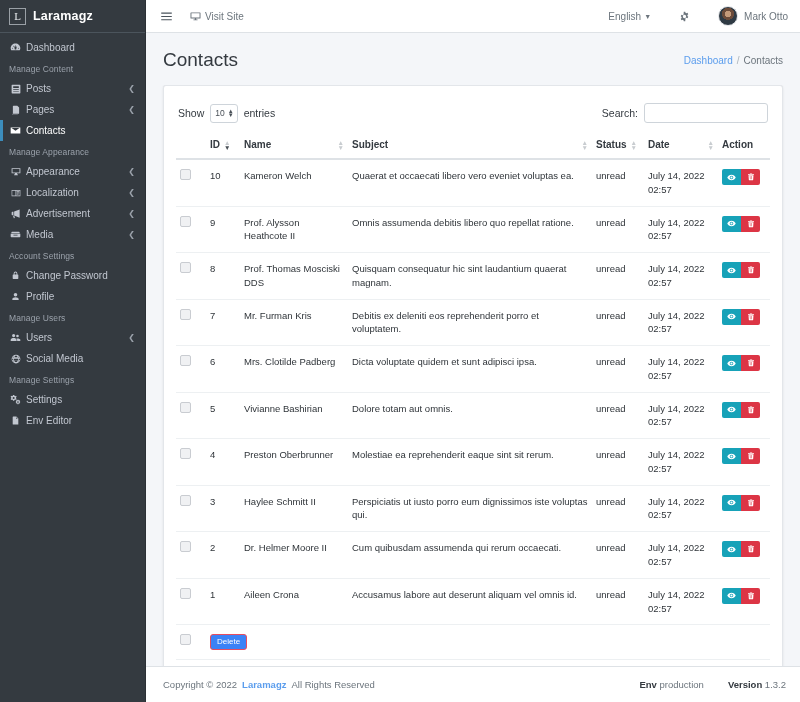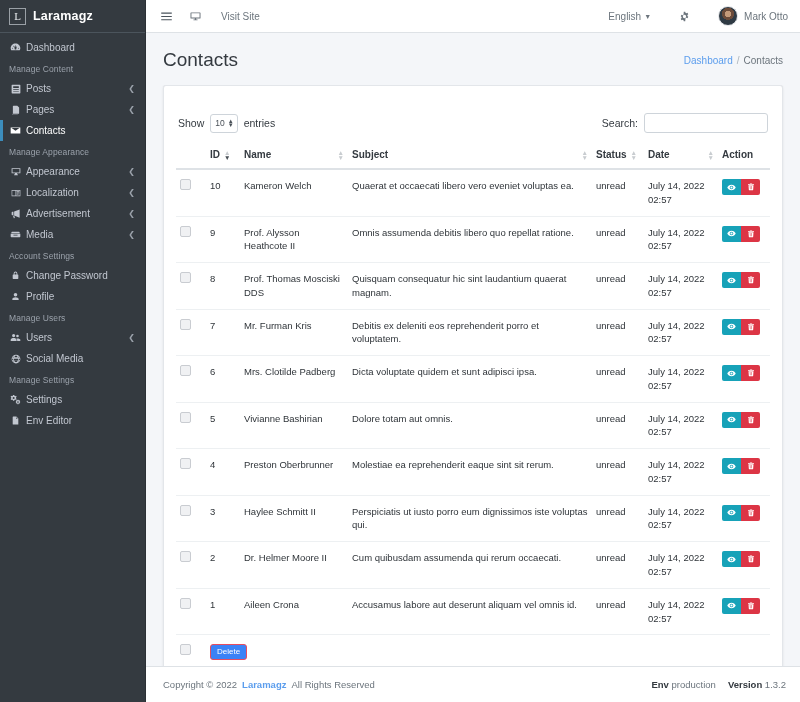--- a/index.html
+++ b/index.html
@@ -81,21 +81,21 @@
   }
   .topbar {
     height: 33px; min-height: 33px;
     background: #ffffff;
     border-bottom: 1px solid #dee2e6;
     display: flex; align-items: center;
     padding: 0 12px 0 14px;
   }
   .hamburger { color: #4b545c; cursor: pointer; display: flex; align-items: center; }
   .visit-site {
-    display: flex; align-items: center; gap: 20px;
+    display: flex; align-items: center; gap: 4px;
     margin-left: 17px;
     font-size: 10px; color: #6c757d; cursor: pointer;
   }
   .topbar-right {
     margin-left: auto;
     display: flex; align-items: center; gap: 28px;
   }
   .lang {
     font-size: 10px; color: #6c757d; display: flex; align-items: center; gap: 3px;
     cursor: pointer;
@@ -121,21 +121,21 @@
   }
   .breadcrumb a { color: #5b9ded; text-decoration: none; cursor: pointer; }
   .bc-sep { color: #adb5bd; }
 
   .content { padding: 0 17px 0 17px; flex: 1; overflow: hidden; }
   .card {
     background: #fff;
     border: 1px solid #e3e6ea;
     border-radius: 3px;
     box-shadow: 0 0 1px rgba(0,0,0,.08), 0 1px 3px rgba(0,0,0,.06);
-    padding: 24px 12px 10px 12px;
+    padding: 14px 12px 10px 12px;
   }
 
   .table-controls {
     display: flex; align-items: center; padding: 3px 2px 10px 2px;
   }
   .show-entries { display:flex; align-items:center; gap:6px; font-size:10.5px; color:#343a40; }
   .sel-box {
     border: 1px solid #ced4da; border-radius: 3px;
     height: 19px; min-width: 26px;
     display: inline-flex; align-items: center; justify-content: space-between;
@@ -207,21 +207,21 @@
   .footer {
     margin-top: auto;
     height: 36px; min-height: 36px;
     background: #ffffff;
     border-top: 1px solid #dee2e6;
     display: flex; align-items: center;
     padding: 0 14px 0 17px;
     font-size: 9.5px; color: #6c757d;
   }
   .footer .brandlink { color: #5b9ded; font-weight: bold; text-decoration:none; cursor:pointer; }
-  .footer-right { margin-left:auto; display:flex; gap: 12px; }
+  .footer-right { margin-left:auto; display:flex; gap: 24px; }
   .footer-right b { color: #343a40; }
 </style>
 </head>
 <body>
 
 <div class="app">
 
   <aside class="sidebar">
     <div class="brand">
       <div class="brand-mark">L</div>

